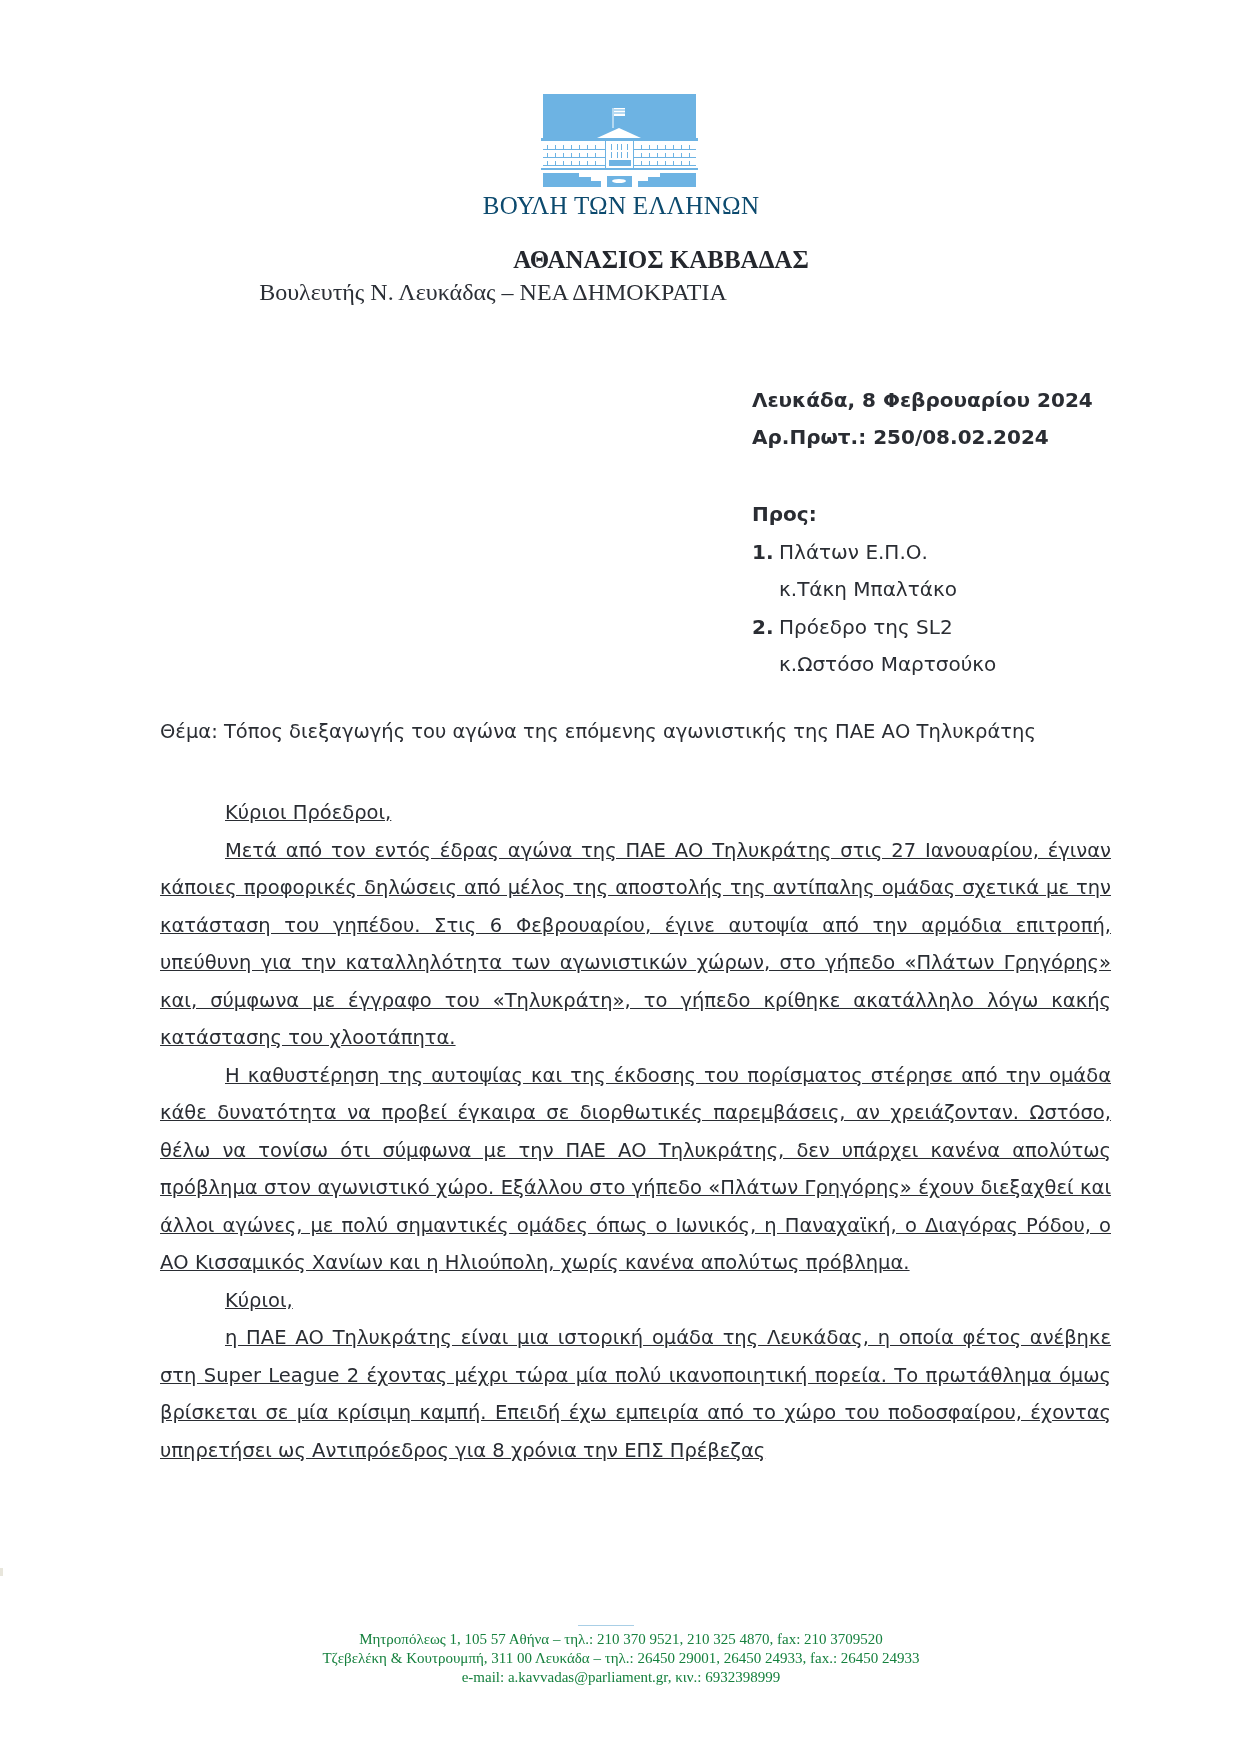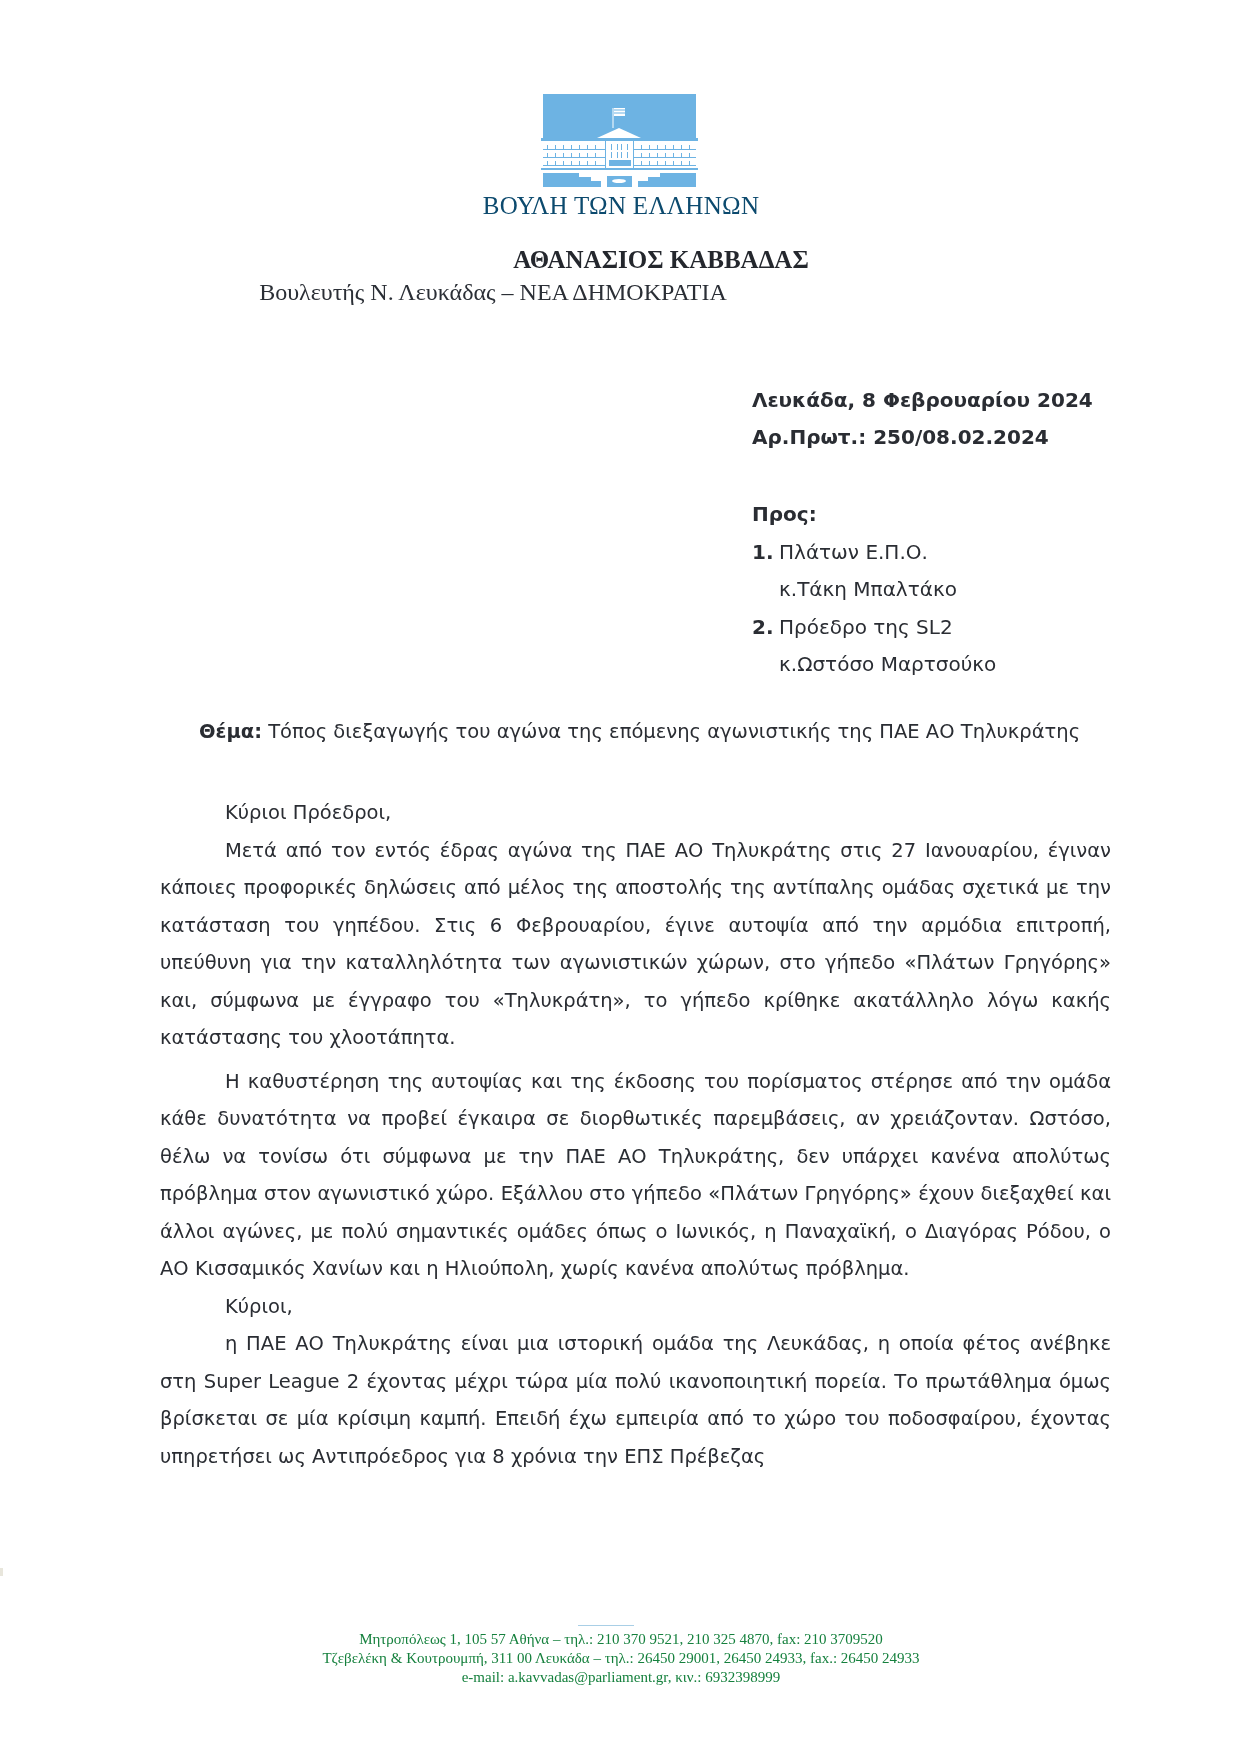--- a/index.html
+++ b/index.html
@@ -14,26 +14,26 @@
   .mp-name { position: absolute; top: 246px; left: 0; width: 1242px; text-align: center; font-size: 25px; font-weight: bold; color: #24272d; padding-left: 40px; }
   .mp-role { position: absolute; top: 279px; left: 0; width: 986px; text-align: center; font-size: 24px; color: #2b2f36; }
 
   .date-block { position: absolute; left: 752px; top: 382px; font-size: 20px; font-weight: bold; line-height: 37px; color: #2a2d33; }
   .recipients { position: absolute; left: 752px; top: 496px; font-size: 20px; line-height: 37.5px; color: #2a2d33; }
   .recipients .to-label { font-weight: bold; }
   .recipients .num { font-weight: bold; display: inline-block; width: 27px; }
   .recipients .indent { padding-left: 27px; }
 
   .subject { position: absolute; left: 160px; top: 720px; font-size: 19.5px; color: #2a2d33; white-space: nowrap; }
-  .subject b { font-weight: bold; margin-left: 39px; }
+  .subject b { font-weight: normal; }
 
   .body-text { position: absolute; left: 160px; top: 794px; width: 951px; font-size: 19.5px; line-height: 37.5px; color: #2a2d33; text-align: justify; }
   .body-text p { margin: 0; }
-  .body-text .ind { text-indent: 65px; }
-  .body-text .gap { margin-top: 6px; }
+  .body-text .ind { text-indent: 65px; text-decoration: underline; }
+  .body-text .gap { margin-top: 0; }
 
   .footer-line { position: absolute; left: 578px; top: 1625px; width: 56px; height: 1px; background: #a9cfe6; }
   .footer { position: absolute; top: 1630px; left: 0; width: 1242px; text-align: center; font-size: 15px; line-height: 19px; color: #15803d; }
   .scan-mark { position: absolute; left: 0; top: 1568px; width: 3px; height: 8px; background: #e8e6dc; }
 </style>
 </head>
 <body>
 
 <svg id="logo" viewBox="0 0 157 95" xmlns="http://www.w3.org/2000/svg">
   <rect x="2" y="0" width="153" height="44" fill="#6db3e3"></rect>

